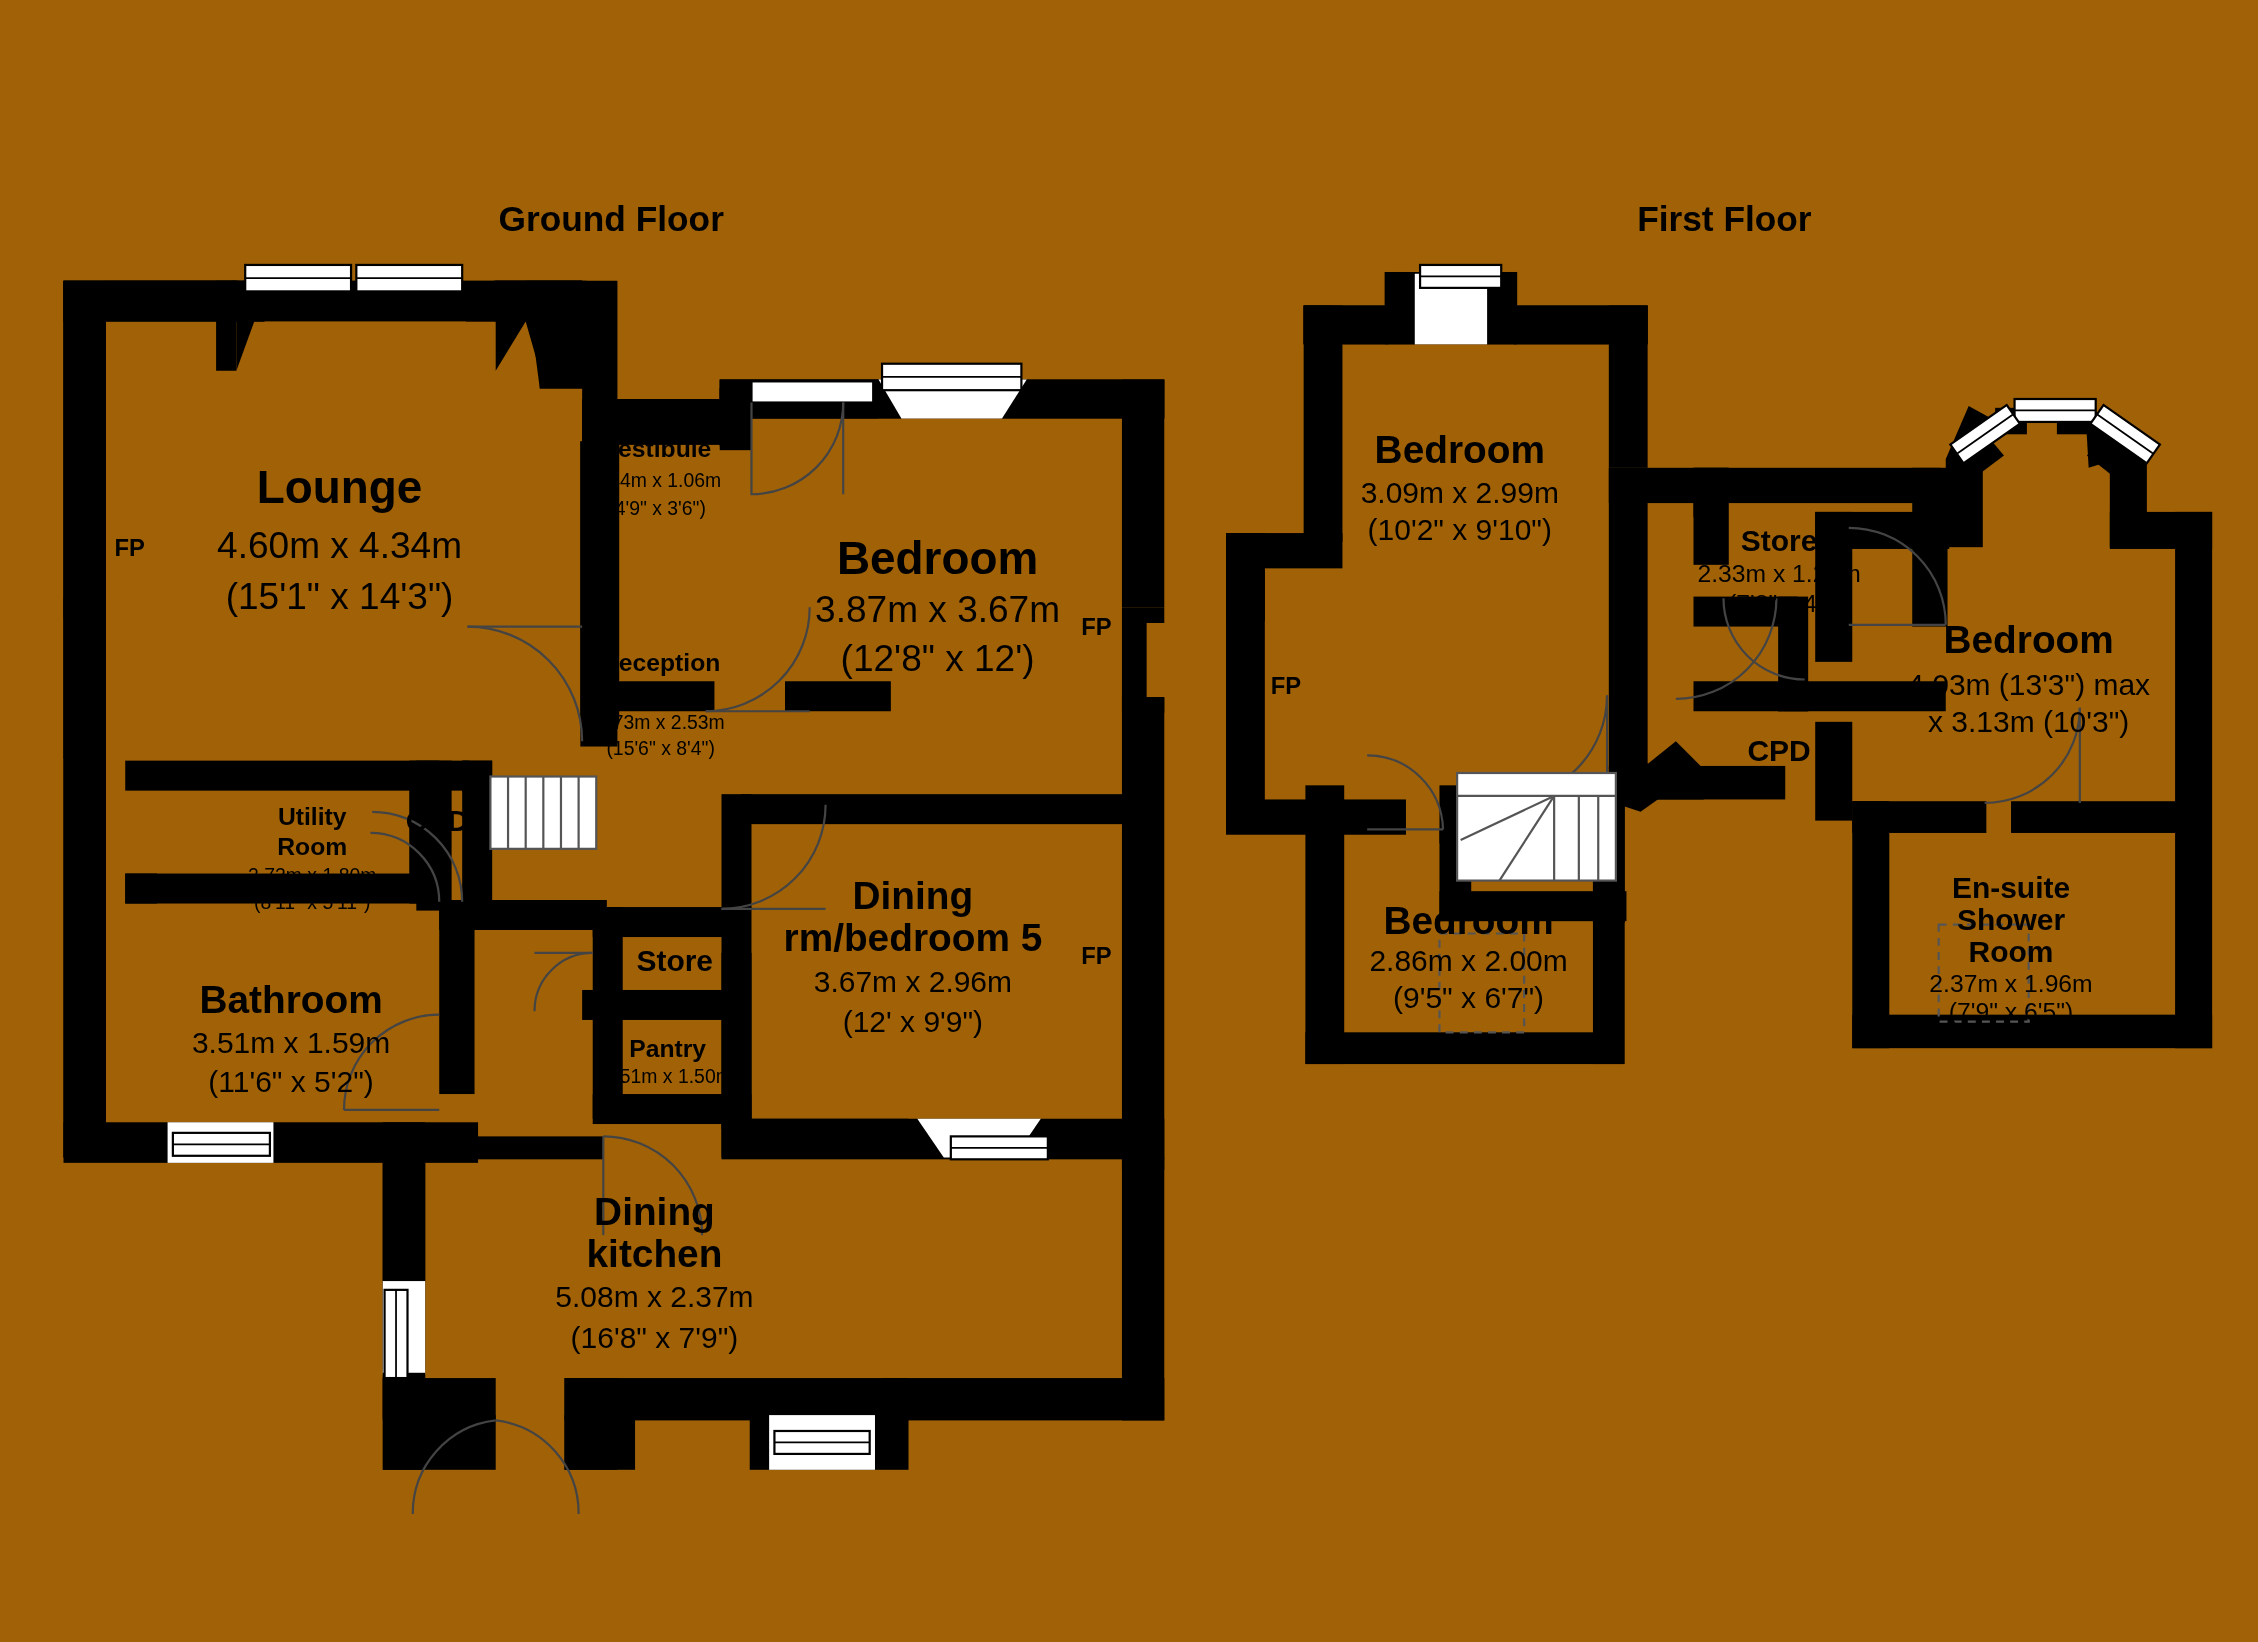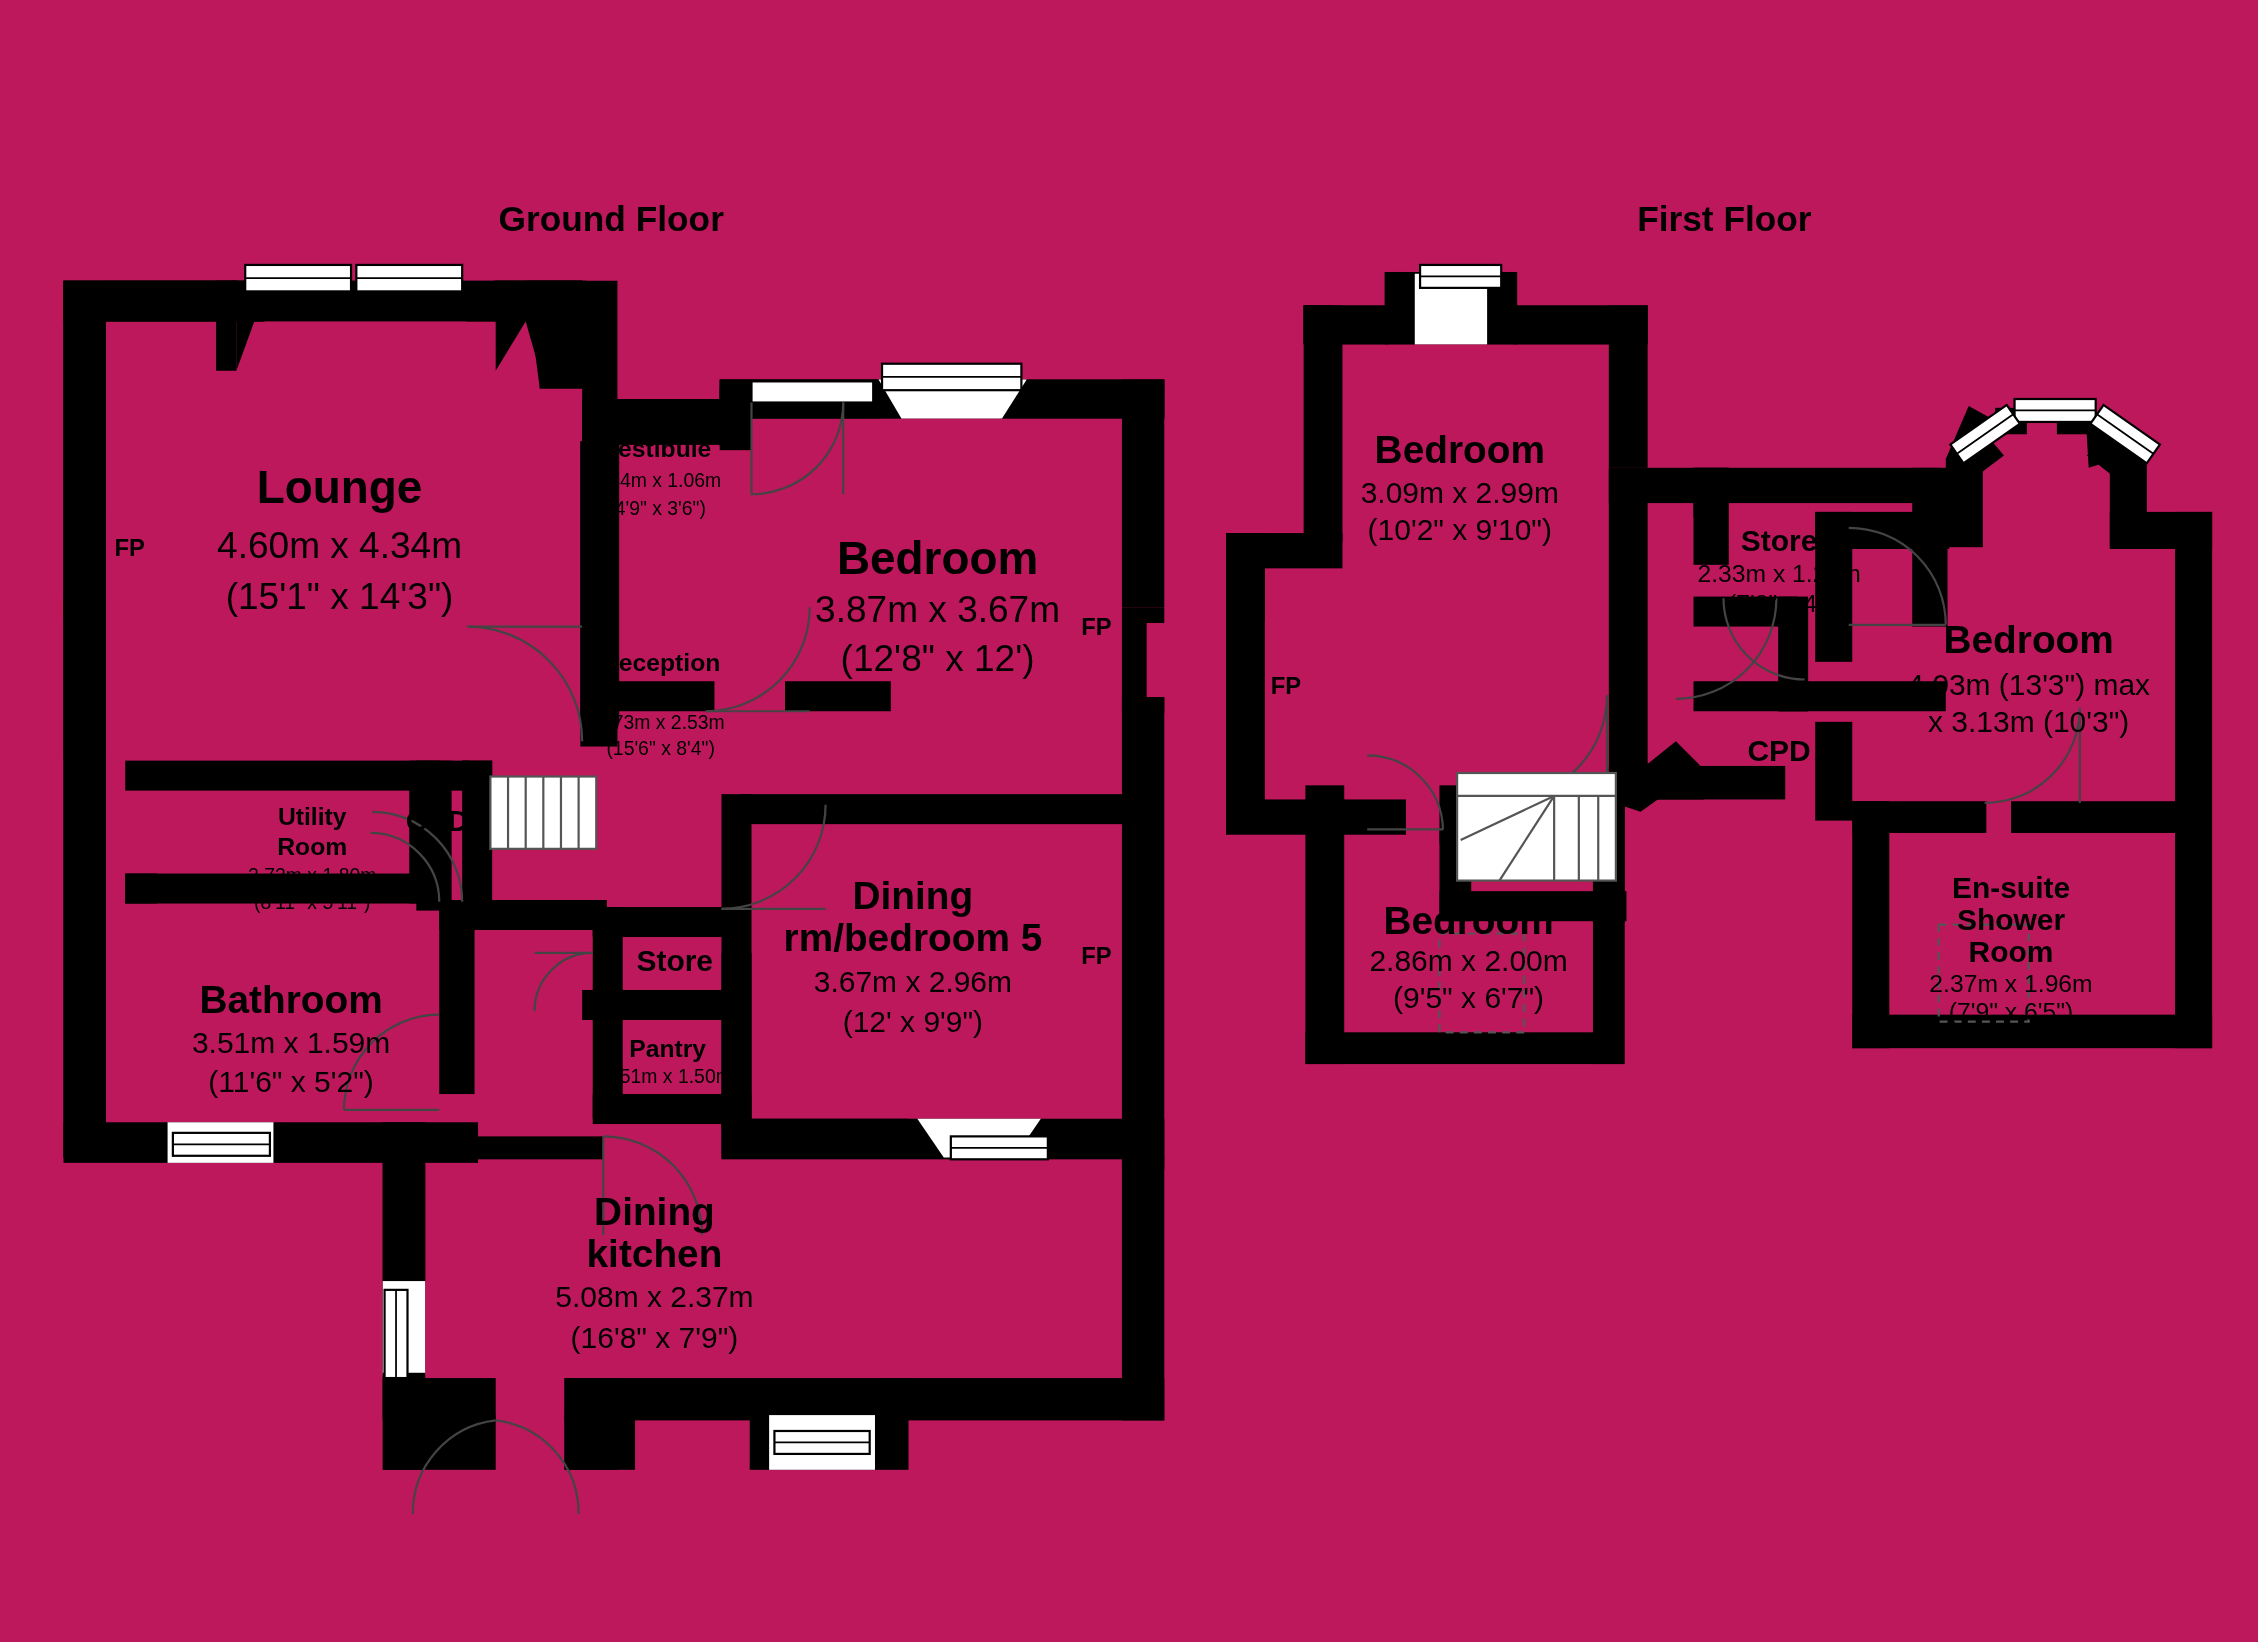--- a/index.html
+++ b/index.html
@@ -10,21 +10,21 @@
   body {
     width: 2258px;
     height: 1643px;
     font-family: "Liberation Sans", sans-serif;
     overflow: hidden;
   }
   #plan-root {
     position: relative;
     width: 2258px;
     height: 1643px;
-    background: #be185d;
+    background: #a16207;
   }
   svg.floorplan {
     position: absolute;
     top: 0;
     left: 0;
     width: 2258px;
     height: 1643px;
   }
   text {
     fill: #000000;

